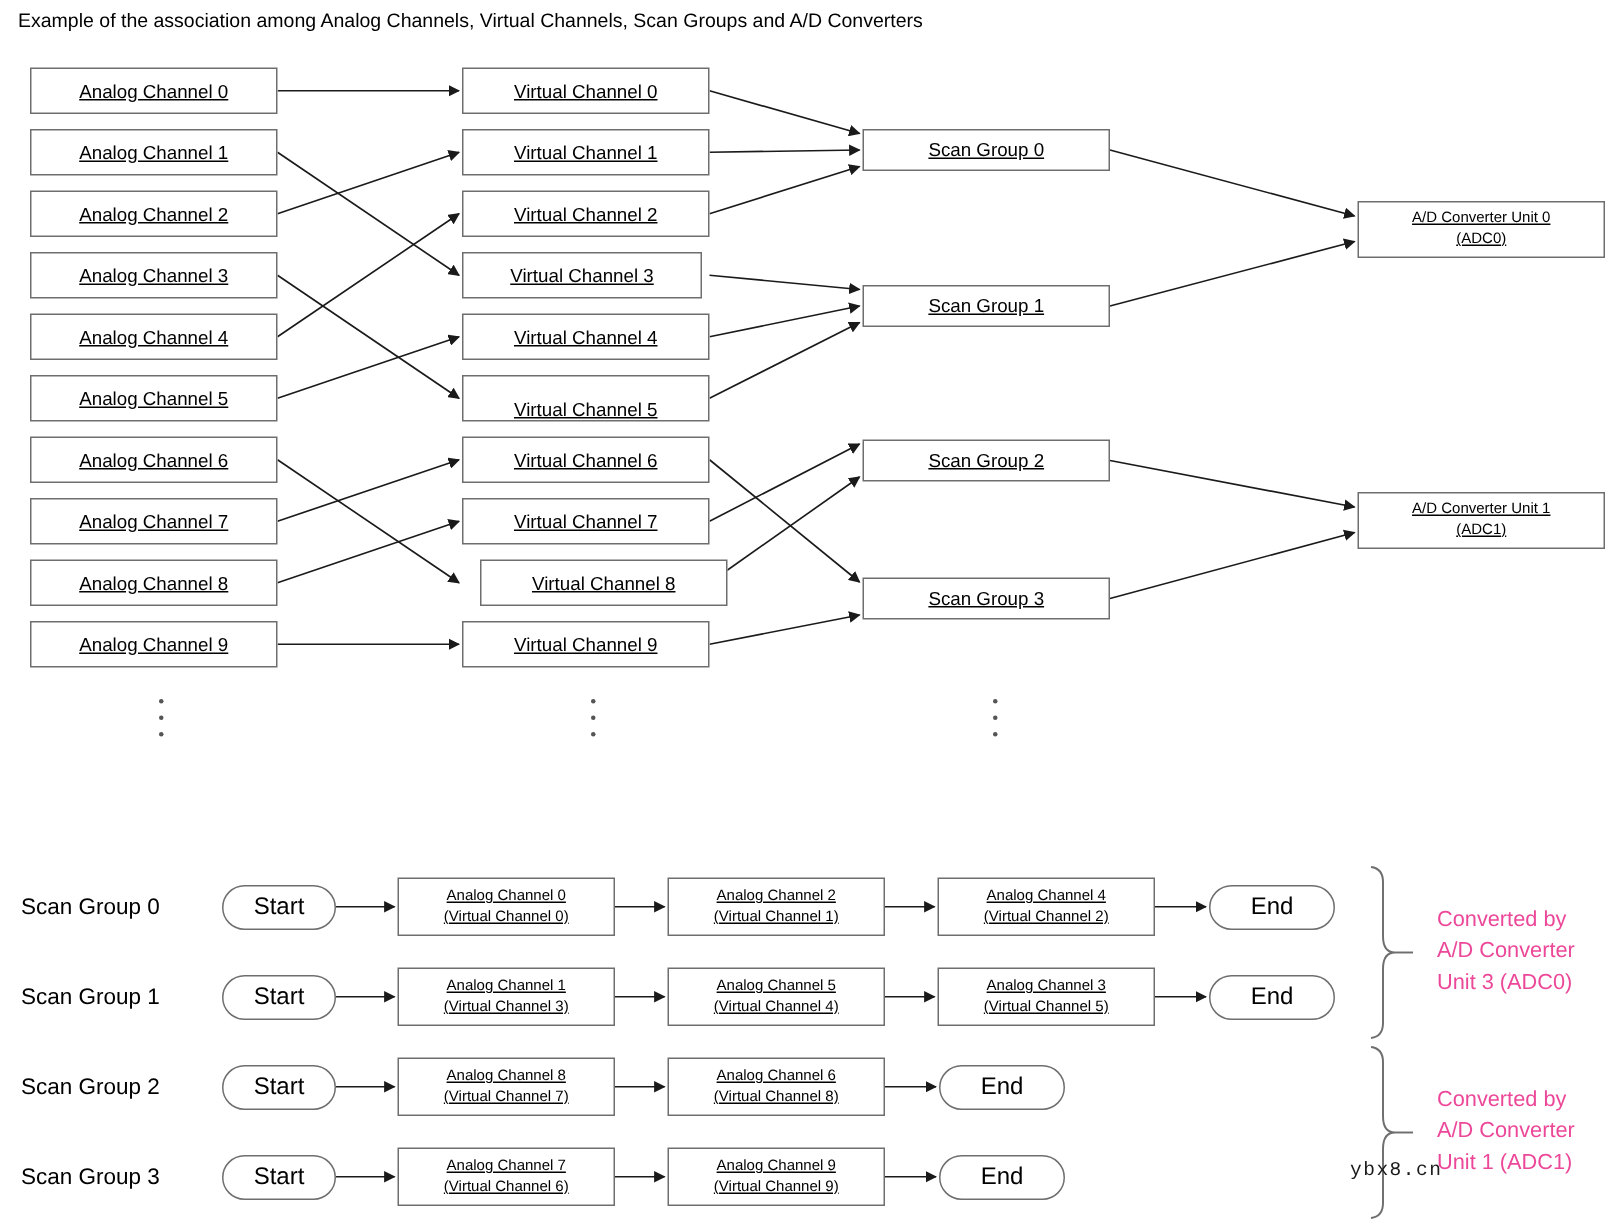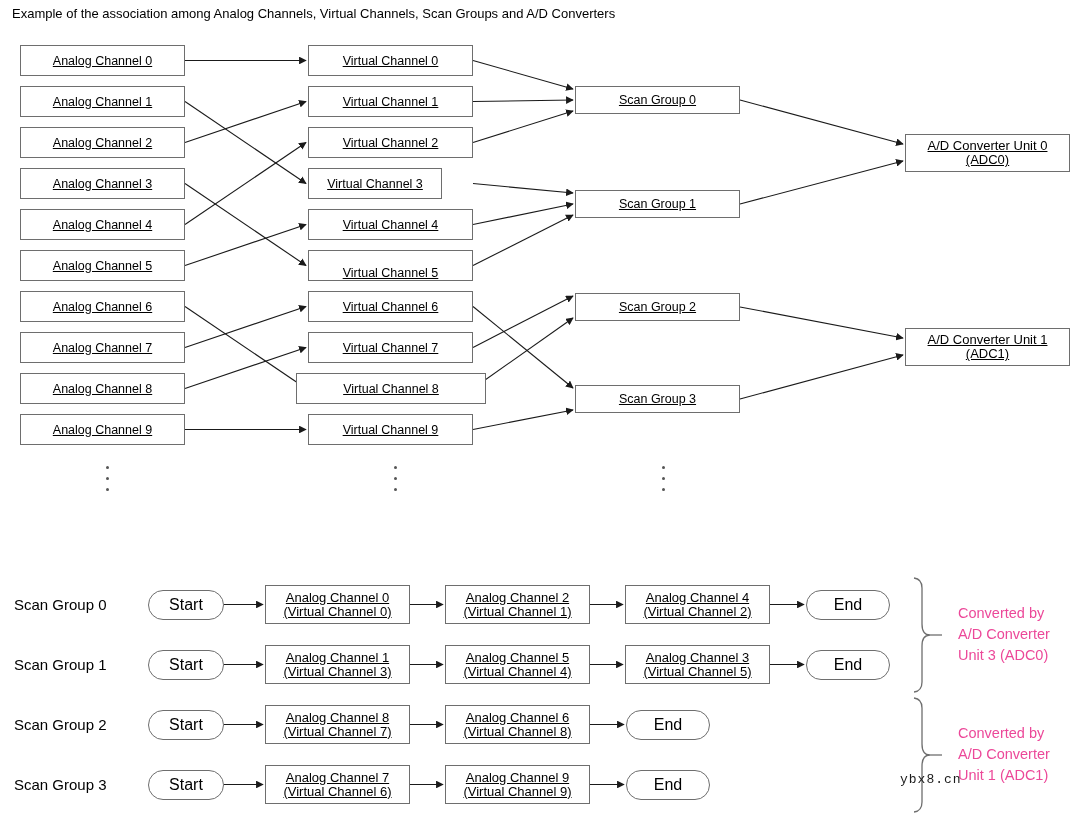--- a/index.html
+++ b/index.html
@@ -46,21 +46,21 @@
     display: flex;
     align-items: center;
     justify-content: center;
     text-align: center;
     font-size: 12.5px;
     line-height: 14px;
     color: #000;
     text-decoration: underline;
   }
   .node.two-line {
-    font-size: 13px;
+    font-size: 10px;
     line-height: 14px;
     flex-direction: column;
   }
   .pill {
     position: absolute;
     box-sizing: border-box;
     border: 1px solid #6e6e6e;
     background: #ffffff;
     border-radius: 18px;
     display: flex;
@@ -207,36 +207,36 @@
   <div id="virtual-col">
       <div class="node" style="left: 308px; top: 45px; width: 165px; height: 31px;">
         <span>Virtual Channel 0</span>
       </div>
       <div class="node" style="left: 308px; top: 86px; width: 165px; height: 31px;">
         <span>Virtual Channel 1</span>
       </div>
       <div class="node" style="left: 308px; top: 127px; width: 165px; height: 31px;">
         <span>Virtual Channel 2</span>
       </div>
-      <div class="node" style="left: 308px; top: 168px; width: 134px; height: 31px; justify-content: center;">
+      <div class="node" style="left: 308px; top: 168px; width: 160px; height: 31px; justify-content: center;">
         <span>Virtual Channel 3</span>
       </div>
       <div class="node" style="left: 308px; top: 209px; width: 165px; height: 31px;">
         <span>Virtual Channel 4</span>
       </div>
       <div class="node" style="left: 308px; top: 250px; width: 165px; height: 31px; align-items: flex-end;">
         <span>Virtual Channel 5</span>
       </div>
       <div class="node" style="left: 308px; top: 291px; width: 165px; height: 31px;">
         <span>Virtual Channel 6</span>
       </div>
       <div class="node" style="left: 308px; top: 332px; width: 165px; height: 31px;">
         <span>Virtual Channel 7</span>
       </div>
-      <div class="node" style="left: 296px; top: 373px; width: 190px; height: 31px;">
+      <div class="node" style="left: 320px; top: 373px; width: 165px; height: 31px;">
         <span>Virtual Channel 8</span>
       </div>
       <div class="node" style="left: 308px; top: 414px; width: 165px; height: 31px;">
         <span>Virtual Channel 9</span>
       </div>
     </div>
   <div id="scan-col">
       <div class="node" style="left: 575px; top: 86px; width: 165px; height: 28px;">
         <span>Scan Group 0</span>
       </div>

